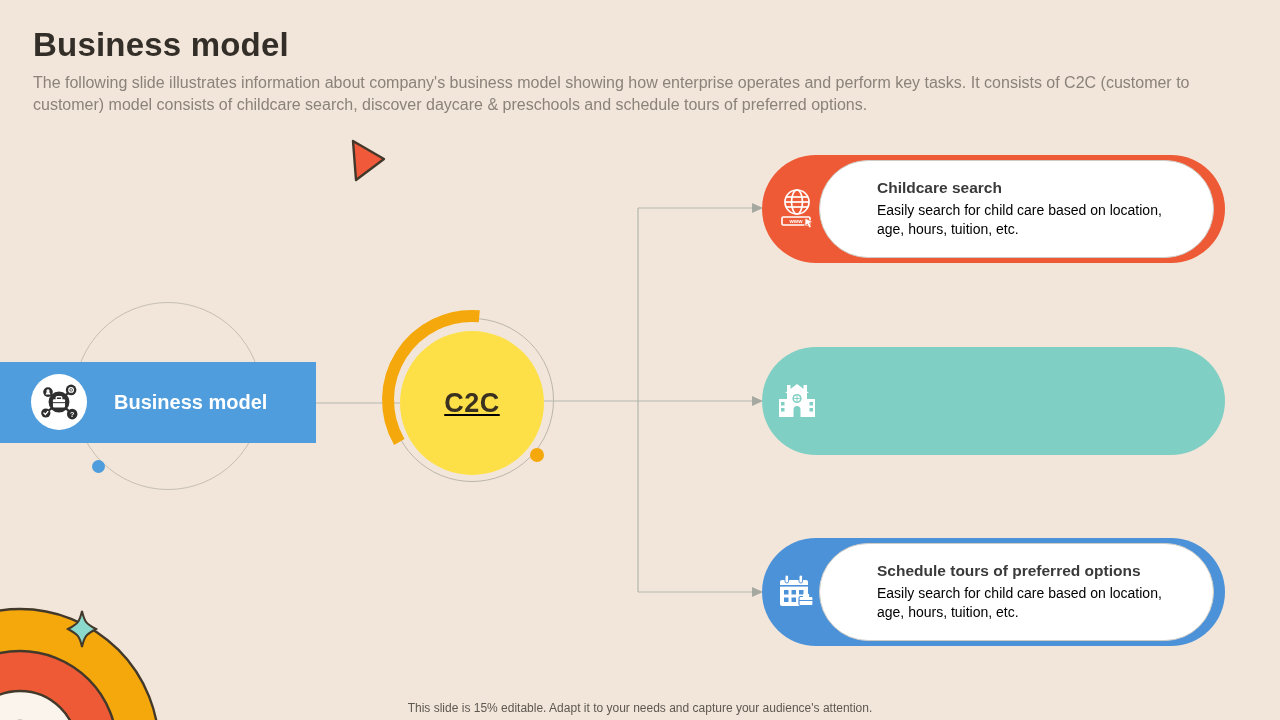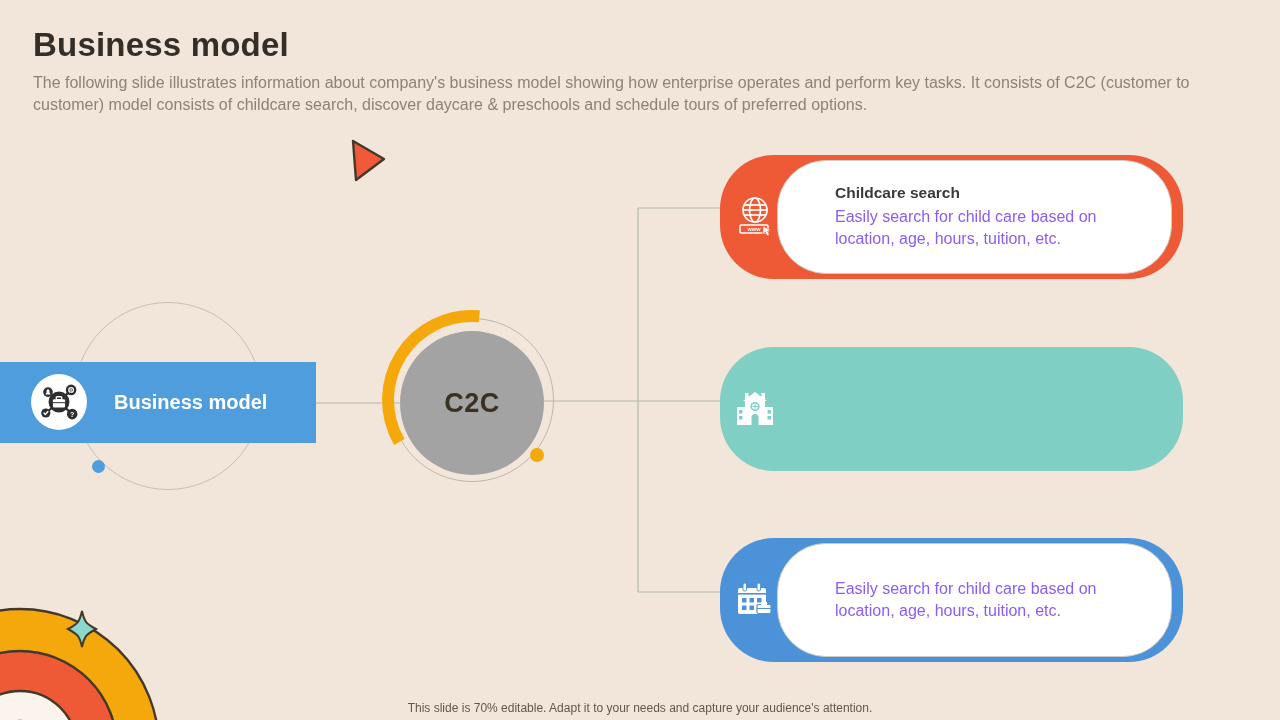--- a/index.html
+++ b/index.html
@@ -25,26 +25,26 @@
   .hub-ring { position:absolute; left:390px; top:318px; width:164px; height:164px; border:1px solid #BDB6AB; border-radius:50%; }
   .hub-arc { position:absolute; left:376px; top:304px; }
   .hub-circle { position:absolute; left:400px; top:331px; width:144px; height:144px; border-radius:50%; display:flex; align-items:center; justify-content:center; }
   .hub-label { font-size:27px; font-weight:700; color:#3A3120; letter-spacing:.5px; }
   .hub-dot { position:absolute; left:530px; top:448px; width:14px; height:14px; border-radius:50%; }
 
   
   .connectors { position:absolute; left:0; top:0; pointer-events:none; }
 
   
-  .card { position:absolute; left:720px; width:463px; height:124px; border-radius:54px; }
+  .card { position:absolute; left:762px; width:463px; height:108px; border-radius:54px; }
   .card.c1 { top:155px; } .card.c2 { top:347px; } .card.c3 { top:538px; }
   .card-icon { position:absolute; left:11px; top:50%; transform:translateY(-50%); width:48px; height:48px; }
   .card-white { position:absolute; left:57px; top:5px; right:11px; bottom:5px; background:#FFFFFF; border:1px solid #CFCCC7; border-radius:49px; display:flex; flex-direction:column; justify-content:center; padding-left:57px; }
   .card-title { font-size:15.5px; font-weight:700; color:#3A3A3A; margin-bottom:4px; }
-  .card-desc { font-size:16px; color:#8b5cf6; line-height:1.35; max-width:295px; }
+  .card-desc { font-size:14px; color:#000000; line-height:1.35; max-width:295px; }
 
   
   .deco-triangle { position:absolute; left:340px; top:132px; }
   .deco-rings { position:absolute; left:0; top:580px; }
 </style>
 </head>
 <body>
 
 <div class="slide">
 
@@ -102,21 +102,21 @@
 
       <text x="32" y="33.6" font-size="6.5" font-weight="bold" fill="#FFFFFF" text-anchor="middle" font-family="Liberation Sans, sans-serif">?</text>
     </svg>
   </div>
   <div class="root-dot" style="background: rgb(79, 157, 220);"></div>
 
   <div class="hub-ring"></div>
   <svg class="hub-arc" width="192" height="192" viewBox="0 0 192 192">
     <path d="M103.3 12.3 A84 84 0 0 0 23.3 138" fill="none" stroke="#F5A80C" stroke-width="12"></path>
   </svg>
-  <div class="hub-circle" style="background: #a3a3a3;">
+  <div class="hub-circle" style="background: #fde047; text-decoration: underline;">
     <span class="hub-label">C2C</span>
   </div>
   <div class="hub-dot" style="background: rgb(245, 168, 12);"></div>
 
   <div class="card c1" style="background: rgb(238, 90, 53);">
     <svg class="card-icon" viewBox="0 0 48 48">
       <g fill="none" stroke="#FFFFFF" stroke-width="1.7">
         <circle cx="24" cy="17" r="12"></circle>
         <ellipse cx="24" cy="17" rx="5.5" ry="12"></ellipse>
         <line x1="13" y1="12" x2="35" y2="12"></line>
@@ -170,27 +170,28 @@
         <rect x="18.5" y="22" width="4.5" height="4.5"></rect>
         <rect x="26" y="22" width="4.5" height="4.5"></rect>
         <rect x="11" y="29.5" width="4.5" height="4.5"></rect>
         <rect x="18.5" y="29.5" width="4.5" height="4.5"></rect>
       </g>
       <rect x="26" y="28.5" width="14" height="9" rx="1.5" fill="#FFFFFF" stroke="#4C92D9" stroke-width="1.2"></rect>
       <rect x="30.5" y="26.2" width="5" height="2.6" rx="0.8" fill="none" stroke="#FFFFFF" stroke-width="1.4"></rect>
       <line x1="26" y1="32.5" x2="40" y2="32.5" stroke="#4C92D9" stroke-width="1"></line>
     </svg>
     <div class="card-white">
+      <div class="card-title">Schedule tours of preferred options</div>
       <div class="card-desc">Easily search for child care based on location, age, hours, tuition, etc.</div>
     </div>
   </div>
 
   <svg class="deco-rings" width="200" height="140" viewBox="0 0 200 140">
     <circle cx="20" cy="168" r="139" fill="#F5A80C" stroke="#43392B" stroke-width="2.4"></circle>
     <circle cx="20" cy="168" r="97" fill="#EE5A35" stroke="#43392B" stroke-width="2.4"></circle>
     <circle cx="20" cy="168" r="57" fill="#FBF4EC" stroke="#43392B" stroke-width="2.4"></circle>
     <circle cx="20" cy="168" r="27" fill="#F5A80C" stroke="#43392B" stroke-width="2.4"></circle>
     <path d="M82 31 C84.5 42 86 43.5 96 49 C86 54.5 84.5 56 82 67 C79.5 56 78 54.5 68 49 C78 43.5 79.5 42 82 31 Z" fill="#8BD8CC" stroke="#43392B" stroke-width="2"></path>
   </svg>
 
-  <div class="footer">This slide is 70% editable. Adapt it to your needs and capture your audience's attention.</div>
+  <div class="footer">This slide is 15% editable. Adapt it to your needs and capture your audience's attention.</div>
 
 </div>
 
 </body></html>

